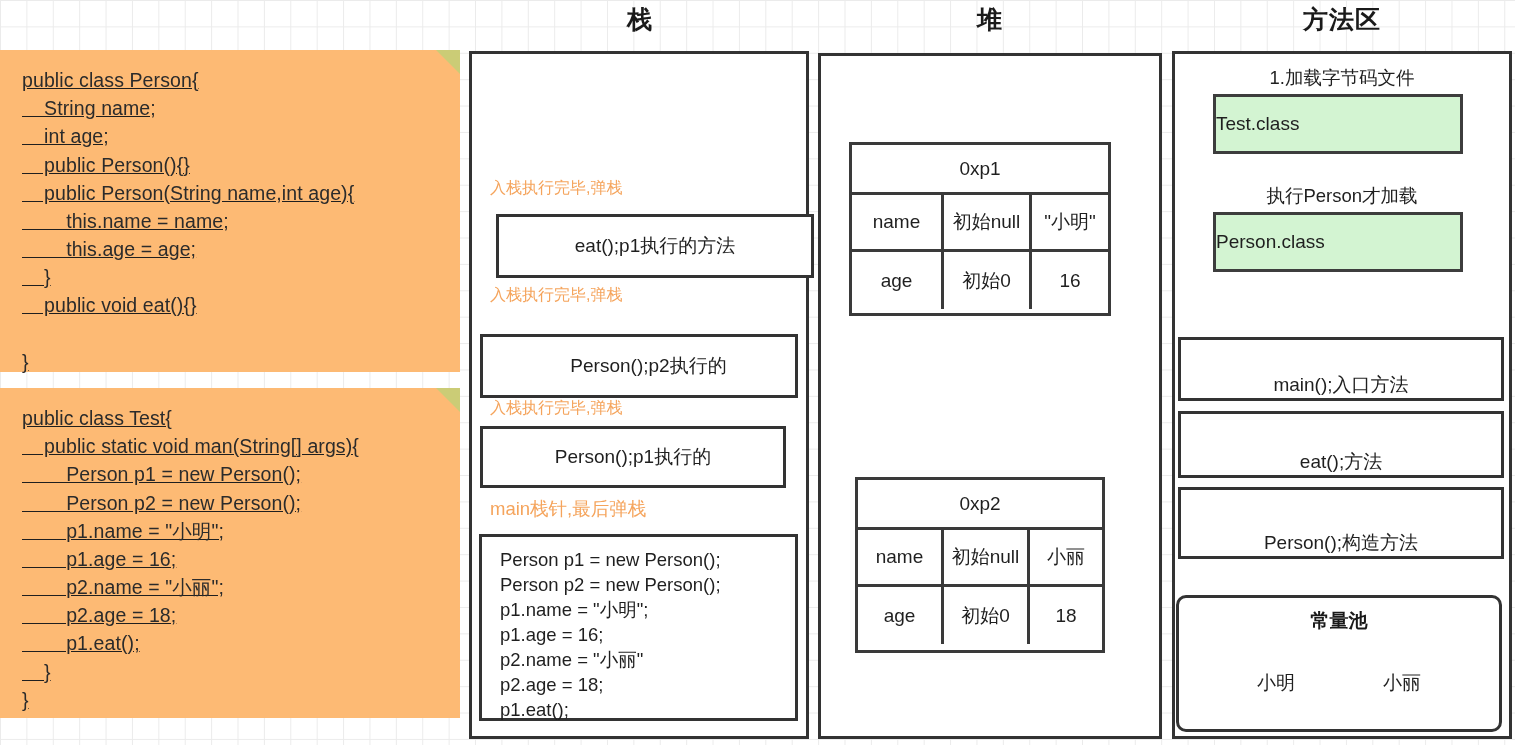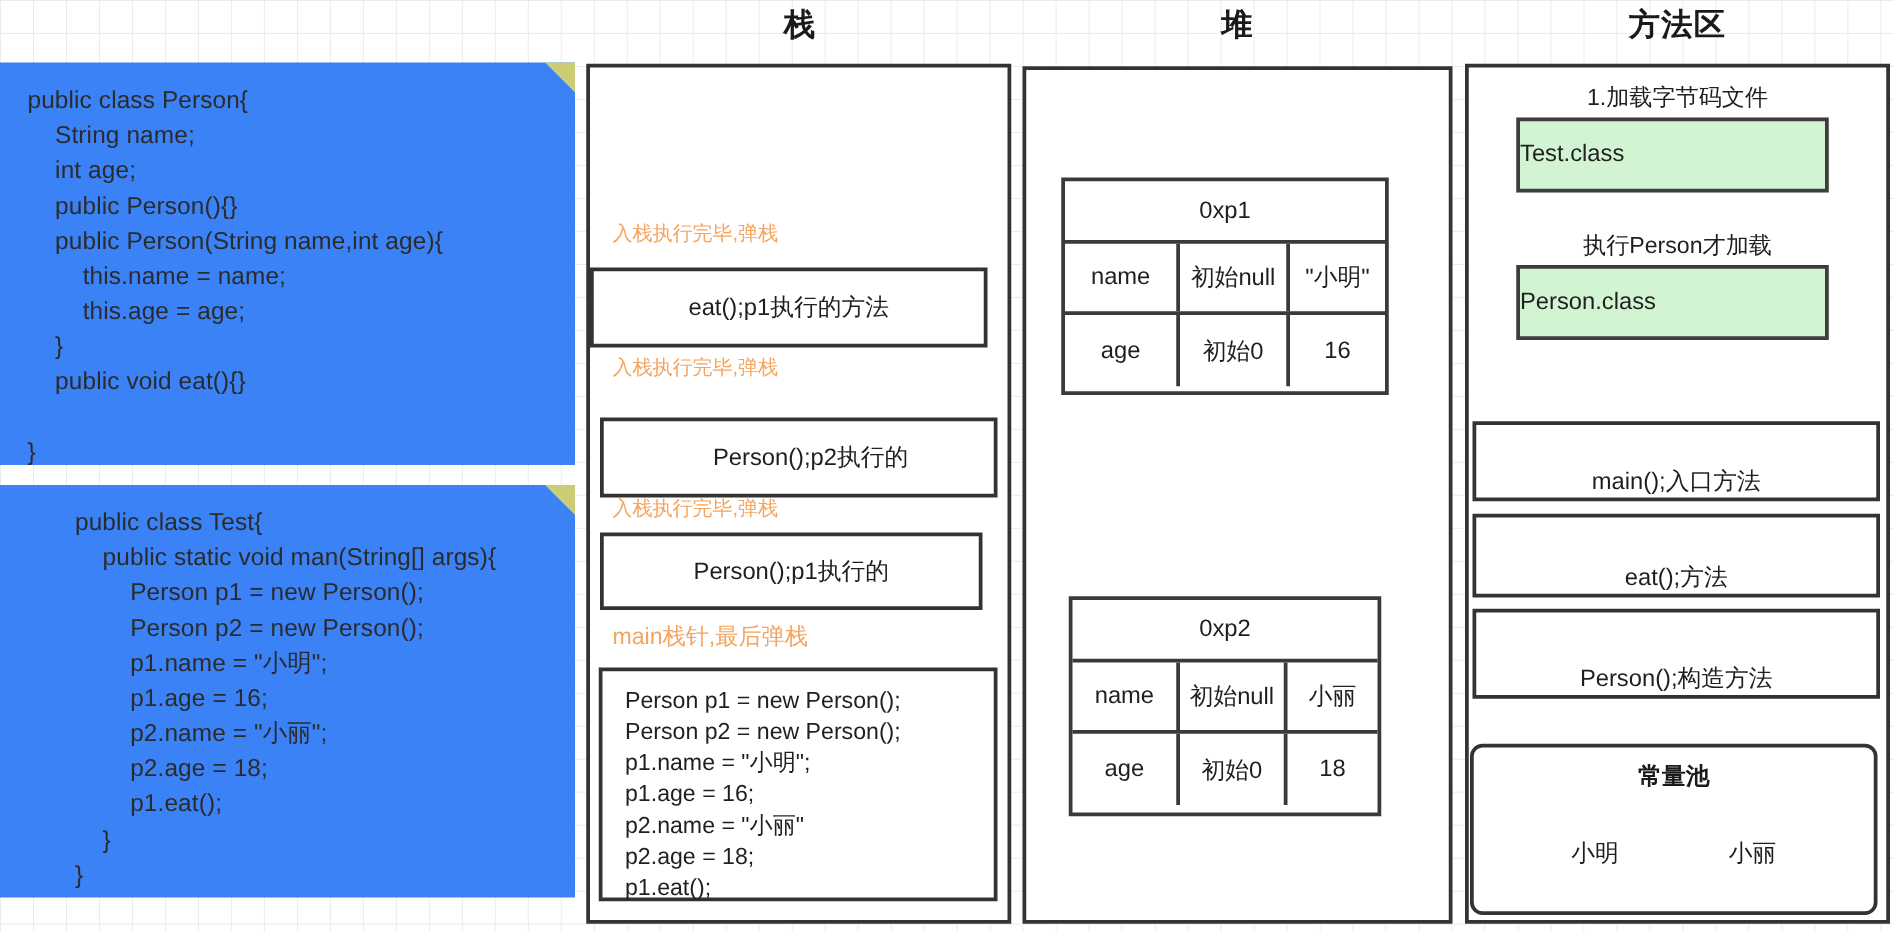--- a/index.html
+++ b/index.html
@@ -22,22 +22,23 @@
   .canvas {
     position: absolute;
     left: 0; top: 0;
     width: 1515px;
     height: 745px;
   }
 
   
   .note {
     position: absolute;
-    background: #3b82f6;
-    box-sizing: border-box;
+    background: #fdba74;
+    box-sizing: border-box;
+    text-decoration: underline;
   }
   .note .fold {
     position: absolute;
     top: 0;
     right: 0;
     width: 0;
     height: 0;
     border-top: 24px solid #cbcc76;
     border-left: 24px solid transparent;
   }
@@ -45,21 +46,21 @@
     margin: 0;
     padding: 16px 14px 10px 22px;
     font-family: "Liberation Sans", "DejaVu Sans", sans-serif;
     font-size: 19.5px;
     line-height: 1.445;
     white-space: pre;
     color: #2b2b2b;
     letter-spacing: 0.1px;
   }
   #note-person { left: 0px; top: 50px; width: 460px; height: 322px; }
-  #note-test   { left: 0px; top: 388px; width: 460px; height: 330px; padding-left: 38px; }
+  #note-test   { left: 0px; top: 388px; width: 460px; height: 330px; }
 
   
   .col-title {
     position: absolute;
     font-size: 25px;
     font-weight: bold;
     color: #1a1a1a;
     text-align: center;
     letter-spacing: 1px;
   }
@@ -92,21 +93,21 @@
     position: absolute;
     border: 3px solid #333333;
     background: #ffffff;
     box-sizing: border-box;
     display: flex;
     align-items: center;
     justify-content: center;
     font-size: 19px;
     color: #1f1f1f;
   }
-  #frame-eat      { left: 472px; top: 214px; width: 318px; height: 64px; text-align: center; }
+  #frame-eat      { left: 496px; top: 214px; width: 318px; height: 64px; text-align: center; }
   #frame-person2  { left: 480px; top: 334px; width: 318px; height: 64px; padding-left: 19px; }
   #frame-person1  { left: 480px; top: 426px; width: 306px; height: 62px; }
   #frame-main     { left: 479px; top: 534px; width: 319px; height: 187px;
                     display: block; }
   #frame-main pre {
     margin: 0;
     padding: 10px 0 0 18px;
     font-family: "Liberation Sans", "DejaVu Sans", sans-serif;
     font-size: 18.5px;
     line-height: 1.355;

